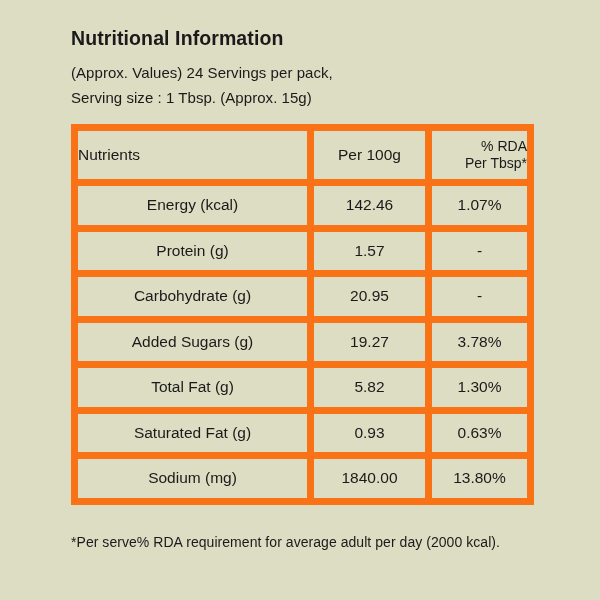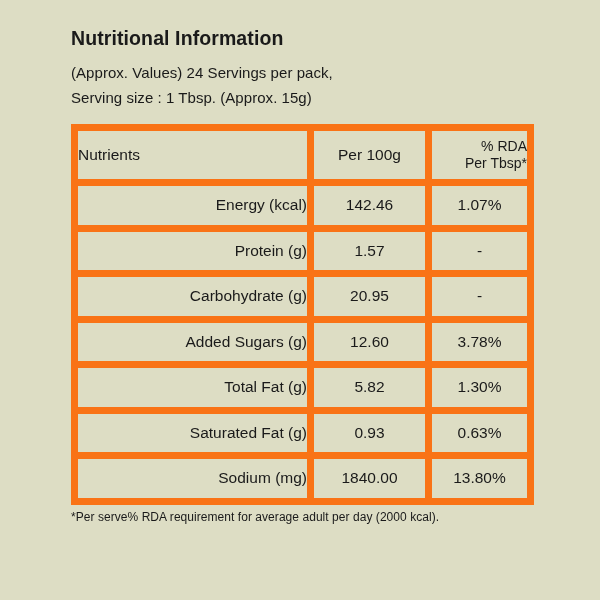--- a/index.html
+++ b/index.html
@@ -65,29 +65,29 @@
     text-align: right;
     font-size: 14px;
     line-height: 1.25;
   }
   .cell {
     height: 38.5px;
     vertical-align: middle;
     font-size: 15.5px;
   }
   .cell-name {
-    text-align: right;
+    text-align: center;
     padding-left: 19px;
   }
   .cell-val {
     text-align: center;
   }
   .footnote {
-    margin-top: 5px;
-    font-size: 12px;
+    margin-top: 29px;
+    font-size: 14px;
     letter-spacing: 0.05px;
   }
 </style>
 </head>
 <body>
 
 <div class="label-root">
 
   <h1 class="title">Nutritional Information</h1>
 
@@ -121,21 +121,21 @@
         <td class="cell cell-val">1.57</td>
         <td class="cell cell-val">-</td>
       </tr>
       <tr>
         <td class="cell cell-name">Carbohydrate (g)</td>
         <td class="cell cell-val">20.95</td>
         <td class="cell cell-val">-</td>
       </tr>
       <tr>
         <td class="cell cell-name">Added Sugars (g)</td>
-        <td class="cell cell-val">12.60</td>
+        <td class="cell cell-val">19.27</td>
         <td class="cell cell-val">3.78%</td>
       </tr>
       <tr>
         <td class="cell cell-name">Total Fat (g)</td>
         <td class="cell cell-val">5.82</td>
         <td class="cell cell-val">1.30%</td>
       </tr>
       <tr>
         <td class="cell cell-name">Saturated Fat (g)</td>
         <td class="cell cell-val">0.93</td>

